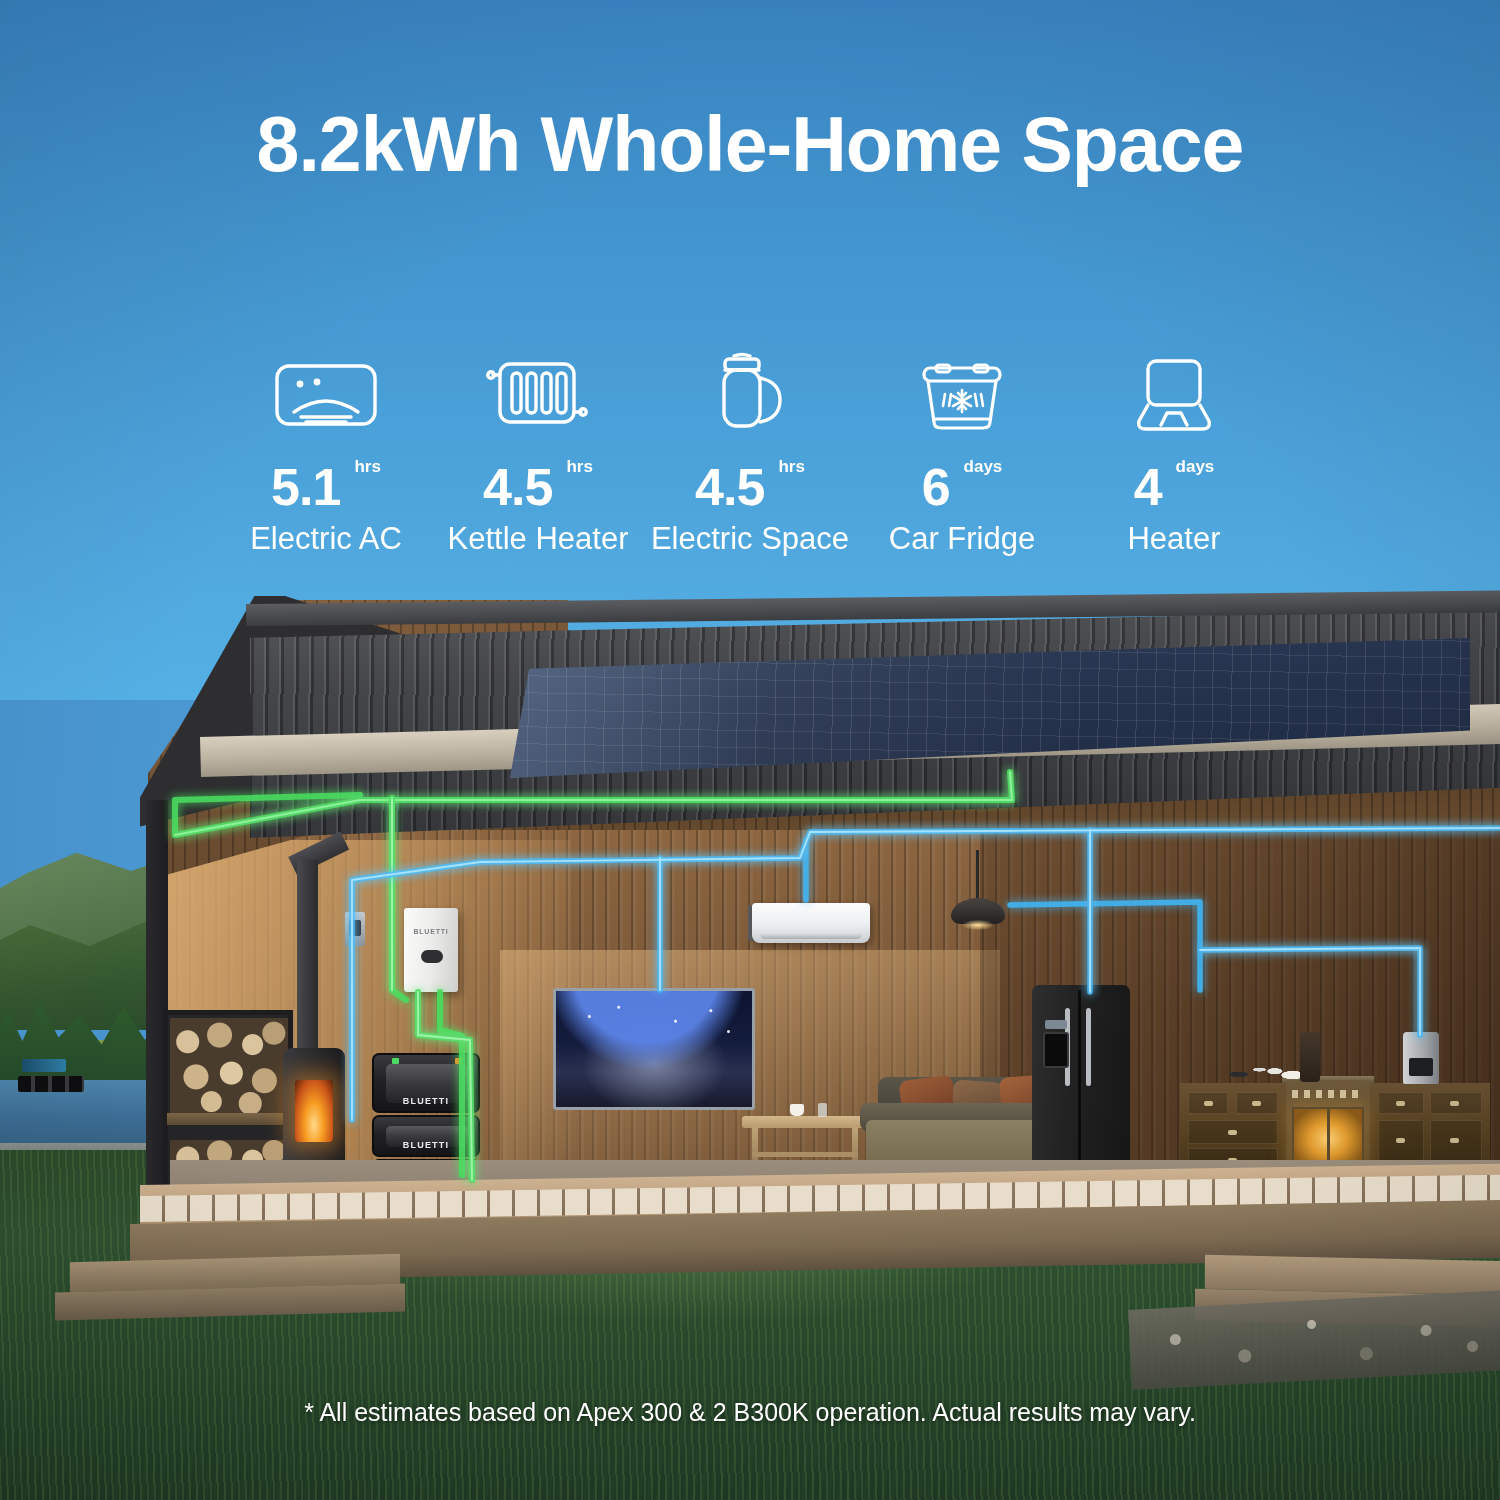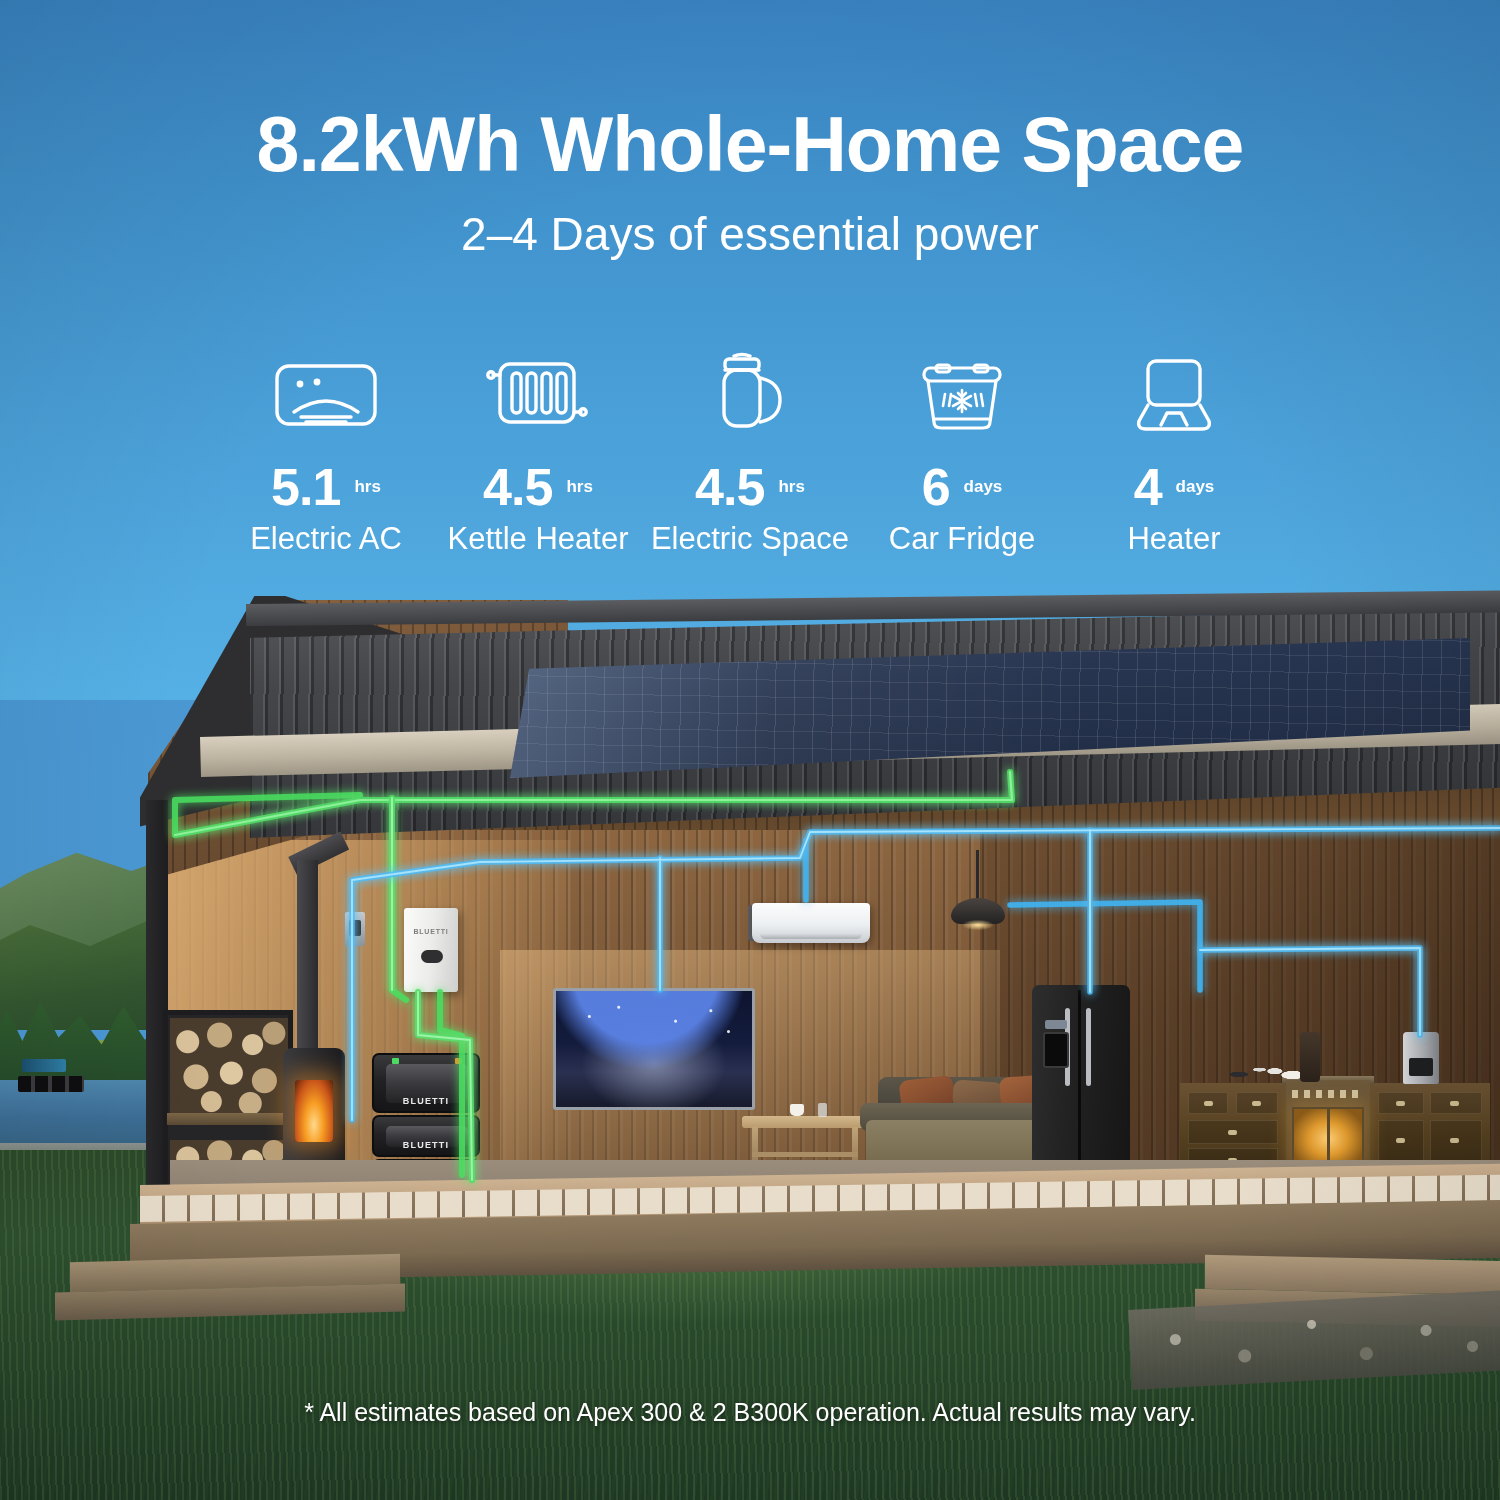--- a/index.html
+++ b/index.html
@@ -33,21 +33,21 @@
   .stats {
     position:absolute; left:0; top:345px; width:1500px;
     display:flex; justify-content:center; align-items:flex-start;
     z-index:20;
   }
   .stat { width:212px; text-align:center; }
   .stat-icon { height:100px; display:flex; align-items:center; justify-content:center; }
   .stat-icon svg { display:block; }
   .stat-value {
     margin-top:12px; color:#fff; white-space:nowrap;
-    display:flex; align-items:center; justify-content:center; gap:14px;
+    display:flex; align-items:flex-start; justify-content:center; gap:14px;
   }
   .stat-num { font-size:52px; font-weight:bold; letter-spacing:-1px; }
   .stat-unit { font-size:17px; font-weight:bold; }
   .stat-label { margin-top:4px; font-size:31px; color:#fff; font-weight:normal; white-space:nowrap; }
 
   
   .scene { position:absolute; left:0; top:0; width:1500px; height:1500px; overflow:hidden; }
 
   
   .mtn-far {
@@ -715,21 +715,20 @@
       <path d="M1090,830 L1090,992"></path>
       <path d="M1200,950 L1420,948 L1420,1035"></path>
     </g>
   </svg>
 
   <div class="vignette"></div>
 </div>
 
 <div class="hero">
   <div class="headline">8.2kWh Whole-Home Space</div>
-  <div class="subline">2–4 Days of essential power</div>
 </div>
 
 <div class="stats">
 
   <div class="stat">
     <div class="stat-icon">
       <svg width="108" height="78" viewBox="0 0 108 78" fill="none" stroke="#ffffff" stroke-width="3.4" stroke-linecap="round" stroke-linejoin="round">
         <rect x="5" y="10" width="98" height="58" rx="12"></rect>
         <circle cx="28" cy="28" r="3.4" fill="#fff" stroke="none"></circle>
         <circle cx="45" cy="26" r="3.4" fill="#fff" stroke="none"></circle>

